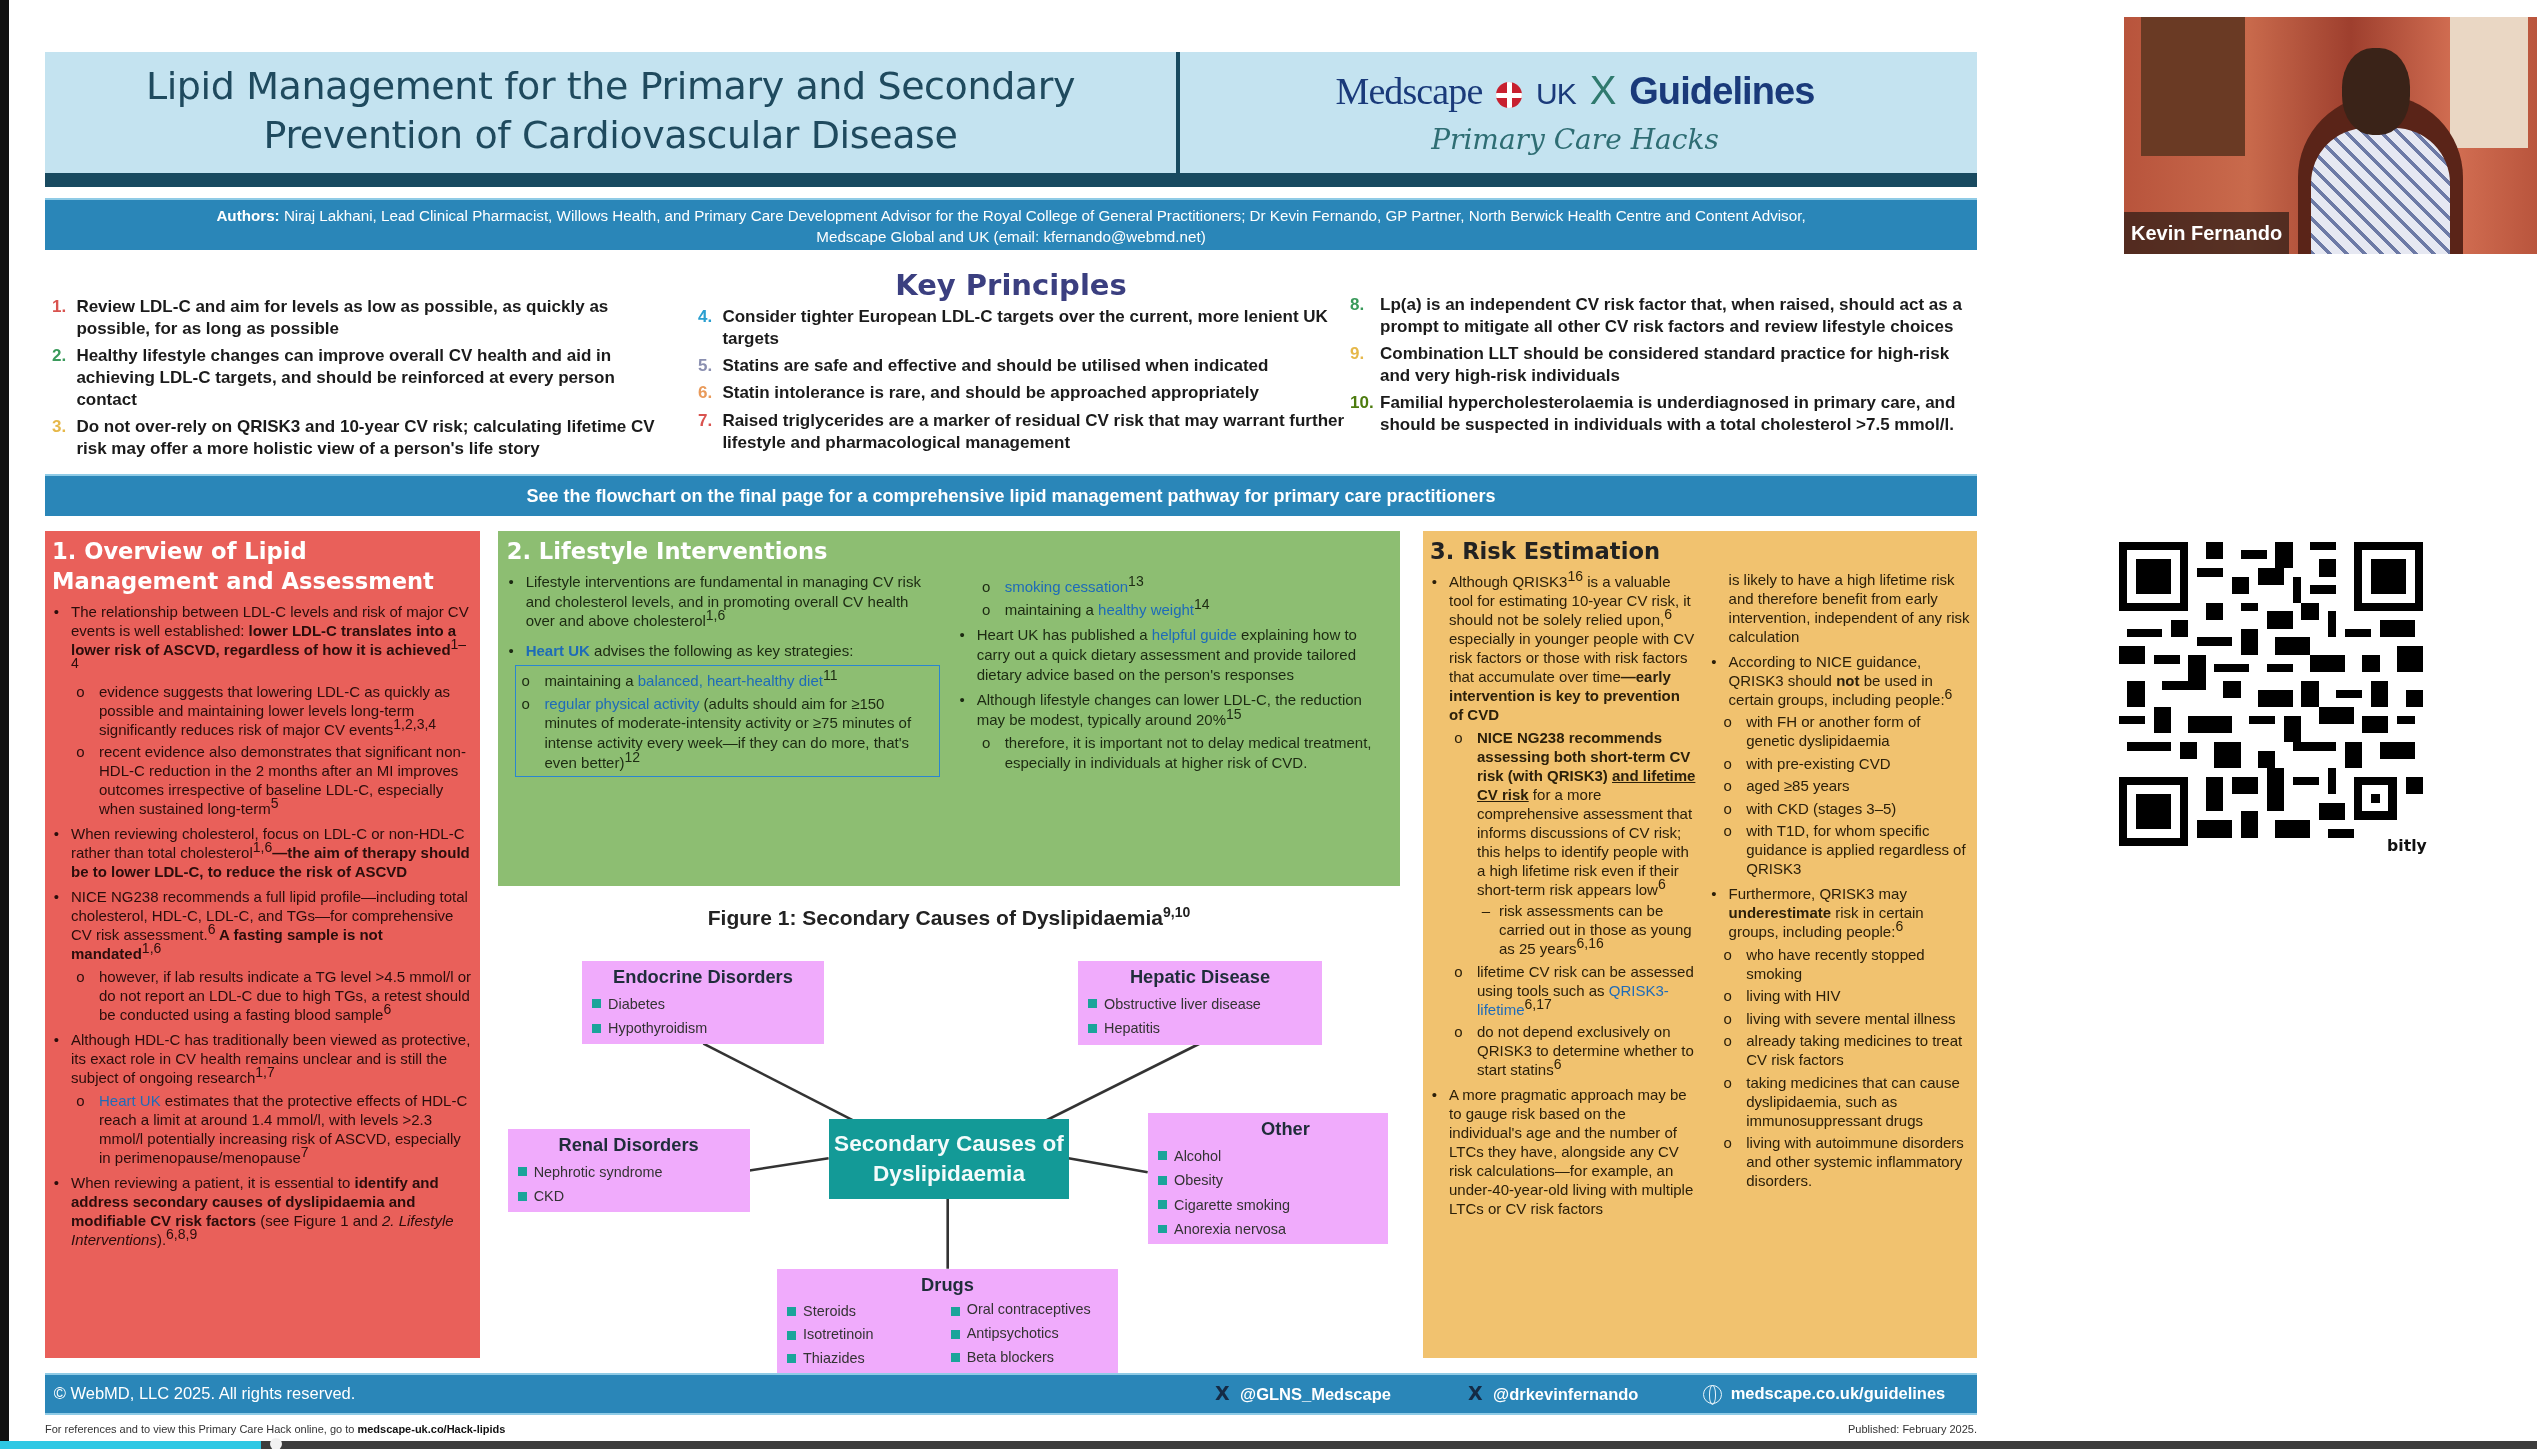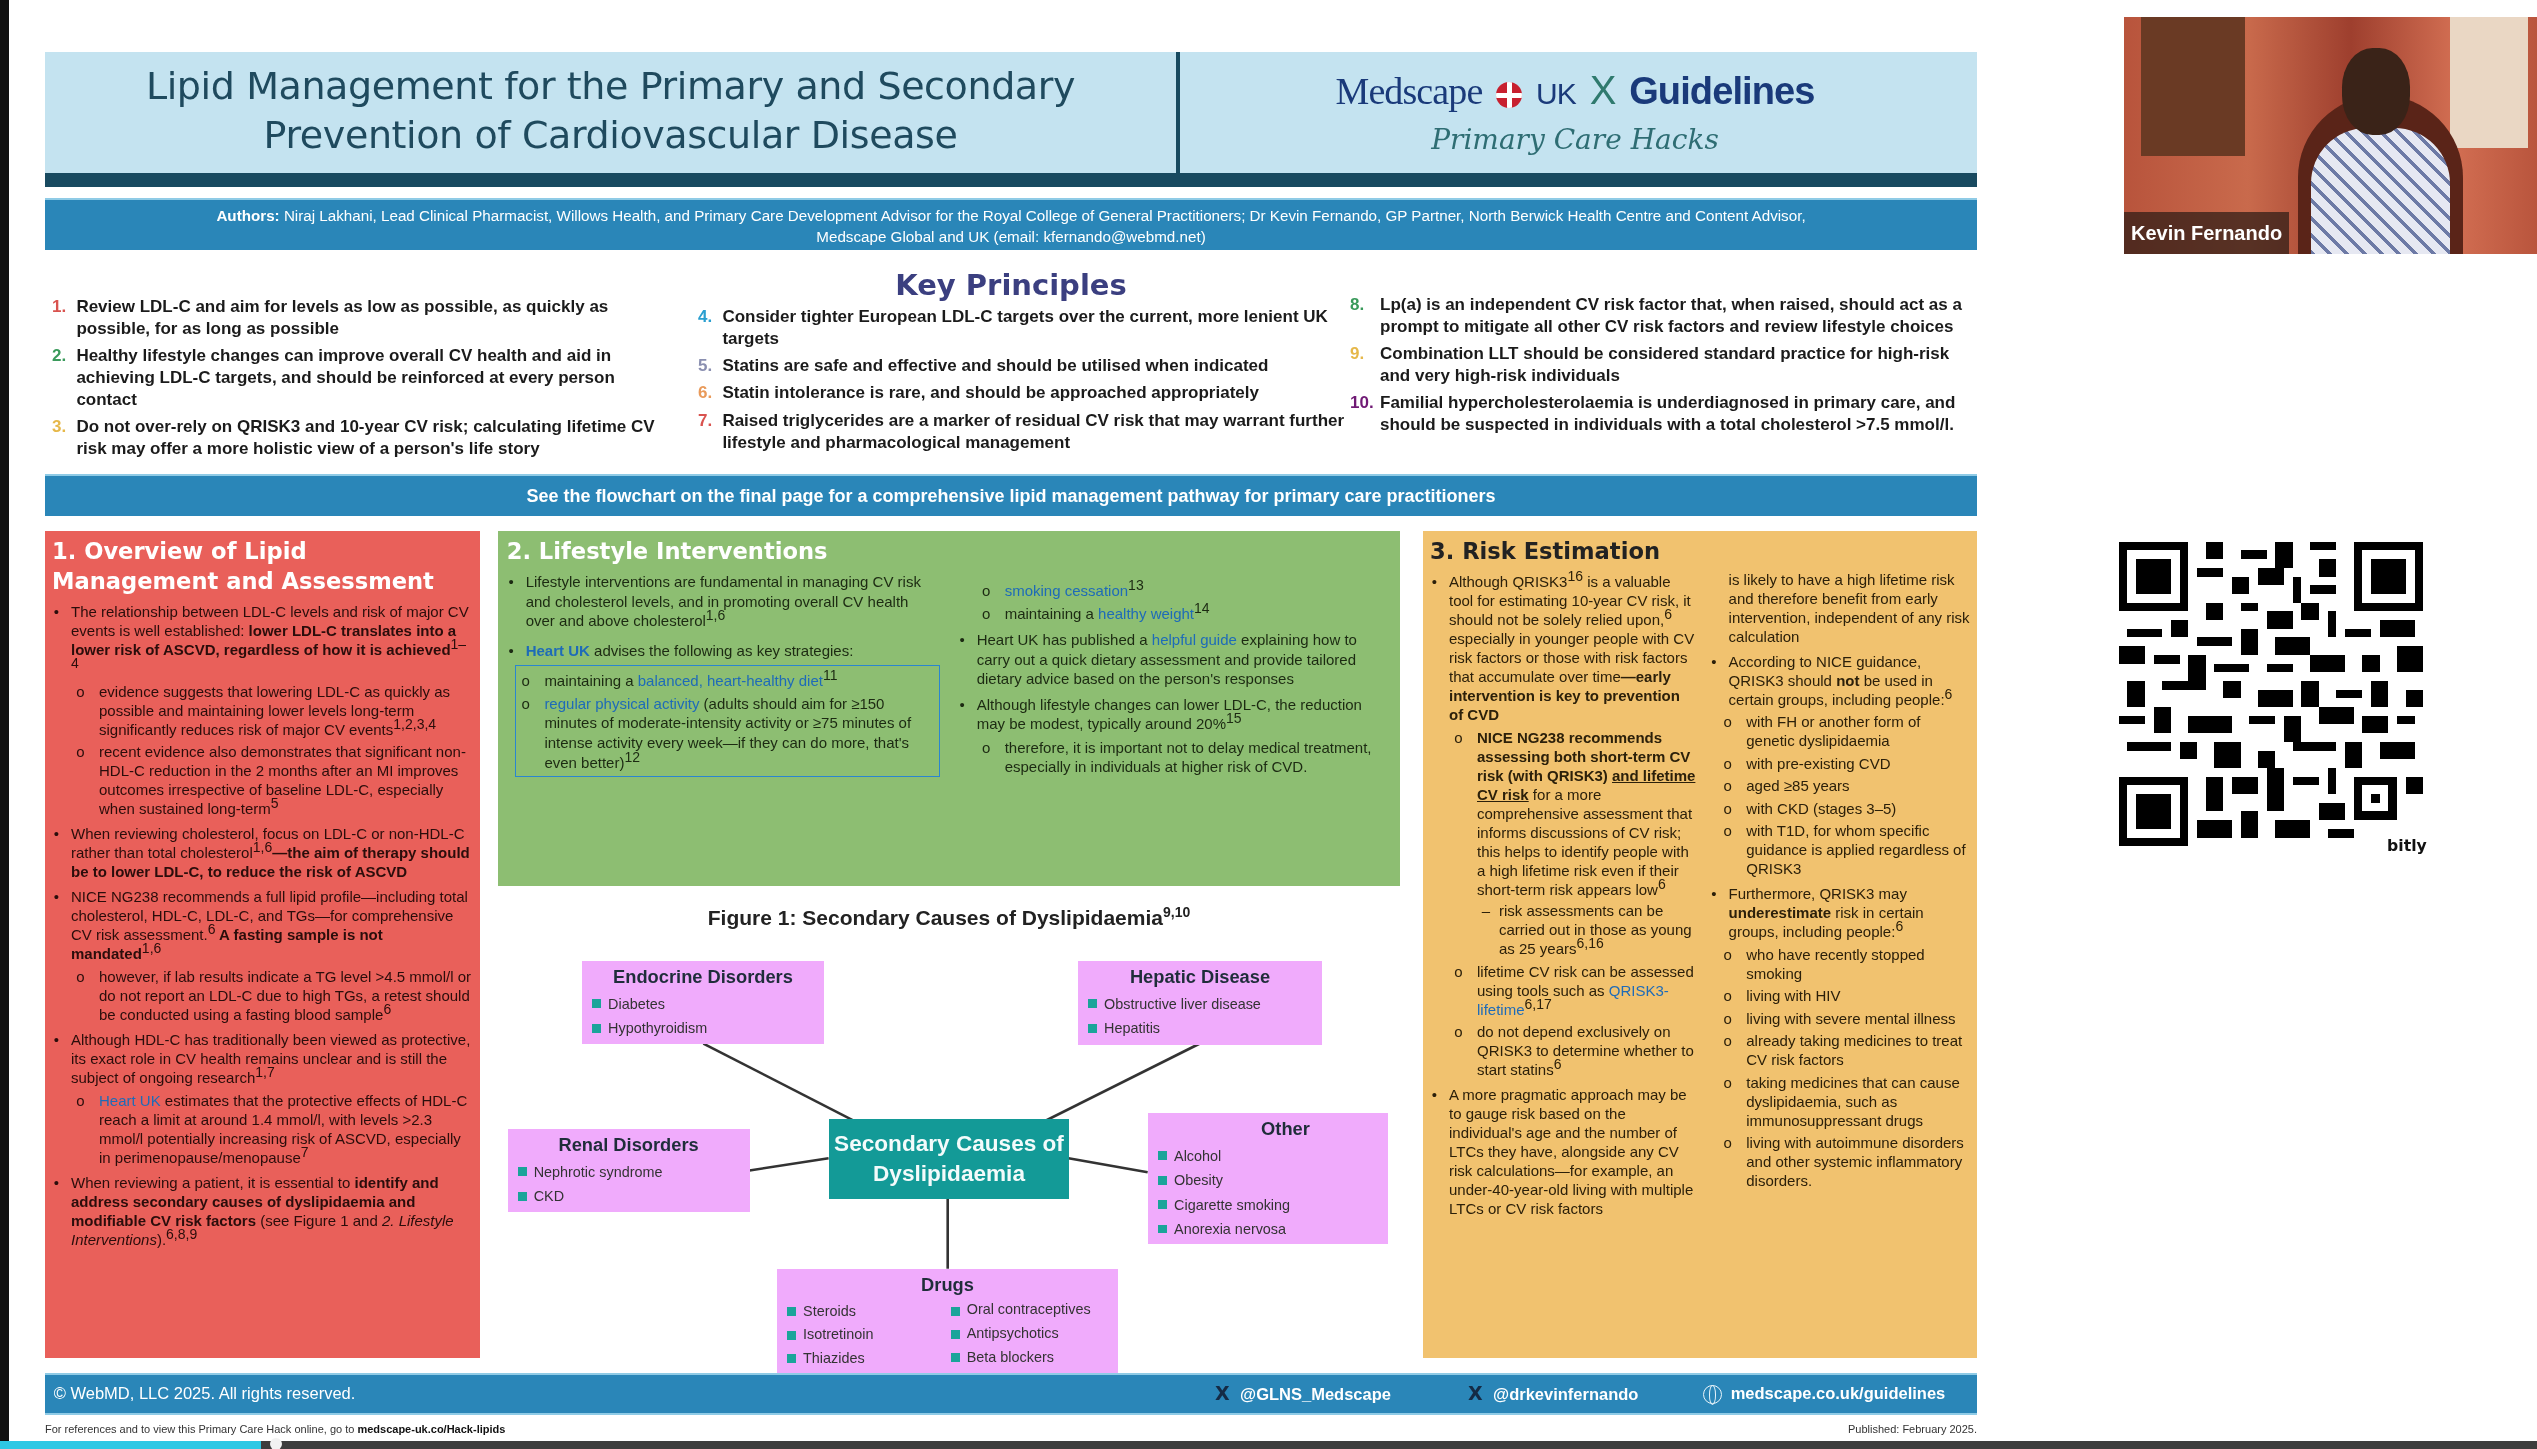--- a/index.html
+++ b/index.html
@@ -47,21 +47,21 @@
   .l2::before { content: "o"; position: absolute; left: 5.2px; top: 0; }
   .l3 { padding-left: 19px; margin-left: 50px; margin-top: 2.6px; }
   .l3::before { content: "–"; position: absolute; left: 1.7px; top: 0; }
   sup { font-size: 14px; vertical-align: super; line-height: 0; }
   a.lnk { color: #1e6bb8; }
 
   .sec-red { left: 0; width: 435px; height: 827px; background: #e9605a; padding: 5.2px 7px; font-size: 15px; line-height: 19px; color: #2b0d0b; }
   .sec-red h2 { color: #fff; margin-bottom: 3.5px; }
   .sec-green { left: 453px; width: 902px; height: 355px; background: #8dbe72; padding: 5.2px 8.7px; font-size: 15px; line-height: 19.6px; color: #1c2a12; }
   .sec-green h2 { color: #fff; }
-  .green-cols { display: flex; gap: 17.4px; align-items: flex-end; }
+  .green-cols { display: flex; gap: 17.4px; }
   .green-left { width: 435px; }
   .green-right { width: 435px; padding-top: 7px; }
   .strat-box { border: 1.7px solid #2a86d0; margin-left: 8.7px; margin-top: 3.5px; padding: 1.7px 3.5px 3.5px 0; }
   .sec-orange { left: 1378px; width: 554px; height: 827px; background: #f1c26f; padding: 5.2px 7px; font-size: 15px; line-height: 19px; color: #2c200a; }
   .sec-orange h2 { color: #222; }
   .orange-cols { display: flex; gap: 12.2px; }
   .orange-left { width: 268px; }
   .orange-right { width: 261px; padding-top: 3.5px; }
 
   
@@ -154,21 +154,21 @@
     </ul>
     <ul class="kp-col kp-col2">
       <li><span class="num" style="color:#2a9fd0">4.</span><span>Consider tighter European LDL-C targets over the current, more lenient UK targets</span></li>
       <li><span class="num" style="color:#8a8fb0">5.</span><span>Statins are safe and effective and should be utilised when indicated</span></li>
       <li><span class="num" style="color:#e99a5a">6.</span><span>Statin intolerance is rare, and should be approached appropriately</span></li>
       <li><span class="num" style="color:#d9534f">7.</span><span>Raised triglycerides are a marker of residual CV risk that may warrant further lifestyle and pharmacological management</span></li>
     </ul>
     <ul class="kp-col kp-col3">
       <li><span class="num" style="color:#3a9a5b">8.</span><span>Lp(a) is an independent CV risk factor that, when raised, should act as a prompt to mitigate all other CV risk factors and review lifestyle choices</span></li>
       <li><span class="num" style="color:#e6b84a">9.</span><span>Combination LLT should be considered standard practice for high-risk and very high-risk individuals</span></li>
-      <li><span class="num" style="color:#701a75">10.</span><span>Familial hypercholesterolaemia is underdiagnosed in primary care, and should be suspected in individuals with a total cholesterol &gt;7.5 mmol/l.</span></li>
+      <li><span class="num" style="color:#4d7c0f">10.</span><span>Familial hypercholesterolaemia is underdiagnosed in primary care, and should be suspected in individuals with a total cholesterol &gt;7.5 mmol/l.</span></li>
     </ul>
 
     <div class="flow-banner">See the flowchart on the final page for a comprehensive lipid management pathway for primary care practitioners</div>
 
     <div class="sec sec-red">
       <h2>1. Overview of Lipid Management and Assessment</h2>
       <ul>
         <li class="l1"><span>The relationship between LDL-C levels and risk of major CV events is well established: </span><b>lower LDL-C translates into a lower risk of ASCVD, regardless of how it is achieved</b><sup>1–4</sup></li>
         <li class="l2"><span>evidence suggests that lowering LDL-C as quickly as possible and maintaining lower levels long-term significantly reduces risk of major CV events</span><sup>1,2,3,4</sup></li>
         <li class="l2"><span>recent evidence also demonstrates that significant non-HDL-C reduction in the 2 months after an MI improves outcomes irrespective of baseline LDL-C, especially when sustained long-term</span><sup>5</sup></li>

